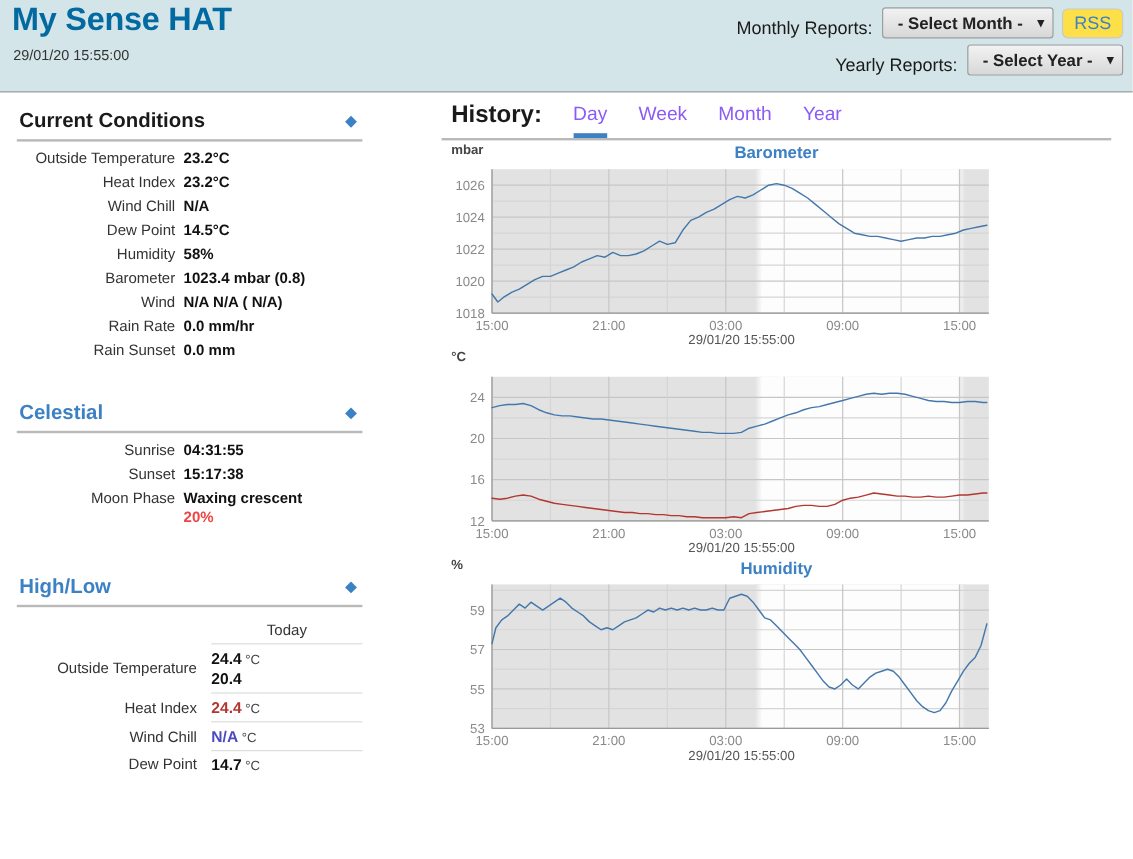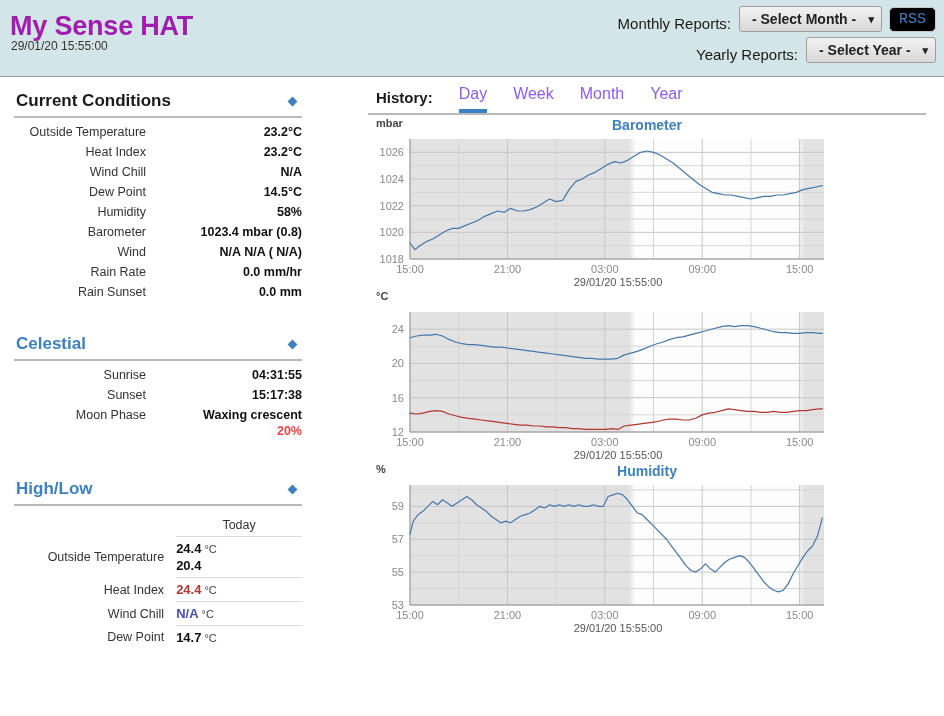--- a/index.html
+++ b/index.html
@@ -6,22 +6,22 @@
   body{
     width:944px;height:716px;overflow:hidden;background:#fff;
     font-family:"Liberation Sans", sans-serif;color:#222;
   }
   
   #header{
     height:77px;background:#d3e5e8;border-bottom:1px solid #9aa0a0;
     position:relative;box-sizing:border-box;
   }
   #header .title{
-    position:absolute;left:10px;top:11px;font-size:27px;font-weight:bold;
-    color:#a21caf;letter-spacing:-0.2px;
+    position:absolute;left:10px;top:1px;font-size:27px;font-weight:bold;
+    color:#0369a1;letter-spacing:-0.2px;
   }
   #header .stamp{
     position:absolute;left:11px;top:39px;font-size:12px;color:#333;
   }
   #reportbox{position:absolute;right:8px;top:6px;text-align:right;}
   .rptrow{display:flex;align-items:flex-end;justify-content:flex-end;margin-bottom:5px;}
   .rptlabel{font-size:15px;color:#1a1a1a;margin-right:8px;}
   .sel{
     -webkit-appearance:none;appearance:none;
     background:linear-gradient(#f2f2f2,#d8d8d8);
@@ -29,23 +29,23 @@
     font-family:"Liberation Sans", sans-serif;
     font-size:14px;font-weight:bold;color:#222;
     padding:4px 24px 4px 12px;cursor:pointer;
   }
   .selwrap{position:relative;display:inline-block;}
   .selwrap .chev{
     position:absolute;right:8px;top:50%;transform:translateY(-50%);
     pointer-events:none;font-size:11px;color:#222;font-weight:bold;
   }
   #rss{
-    margin-left:7px;background:#000000;border:1px solid #c9c9c9;border-radius:5px;
+    margin-left:7px;background:#fde047;border:1px solid #c9c9c9;border-radius:5px;
     color:#3c81c4;font-size:15px;padding:3px 9px;cursor:pointer;
-    font-family:Liberation Mono, monospace;vertical-align:top;
+    font-family:Liberation Sans, sans-serif;vertical-align:top;
   }
   
   #main{display:flex;gap:48px;}
   #left{width:320px;flex:0 0 320px;padding-top:8px;}
   #right{flex:1;padding-top:8px;}
   
   .panel{margin:0 18px 6px 14px;}
   .phead{
     display:flex;align-items:center;justify-content:space-between;
     border-bottom:2px solid #b9b9b9;padding:6px 2px 5px 2px;
@@ -53,42 +53,42 @@
   .ptitle{font-size:17px;font-weight:bold;}
   .ptitle.dark{color:#1a1a1a;}
   .ptitle.blue{color:#3c81c4;}
   .diamond{
     width:7px;height:7px;background:#3c81c4;transform:rotate(45deg);
     margin-right:4px;cursor:pointer;
   }
   table.kv{width:100%;border-collapse:collapse;margin-top:4px;}
   table.kv td{font-size:12.5px;padding:3px 0;vertical-align:top;}
   table.kv td.k{text-align:right;color:#333;width:132px;padding-right:7px;white-space:nowrap;}
-  table.kv td.v{text-align:right;font-weight:bold;color:#111;}
+  table.kv td.v{text-align:left;font-weight:bold;color:#111;}
   .moonsub{font-weight:bold;color:#ef4444;}
   
   table.hl{width:100%;border-collapse:collapse;margin-top:8px;}
   table.hl td,table.hl th{font-size:12.5px;padding:4px 0;}
   table.hl th.todayh{
     font-weight:normal;color:#333;text-align:center;font-size:12.5px;padding-bottom:4px;
   }
   table.hl td.k{text-align:right;color:#333;padding-right:12px;width:140px;white-space:nowrap;}
   table.hl td.v{text-align:left;width:118px;border-top:1px solid #dcdcdc;padding-left:0;}
   table.hl th.spacer{width:140px;}
   .num{font-weight:bold;font-size:13px;color:#111;}
   .num.red{color:#b2372f;}
   .num.blue{color:#4b4bbd;}
   .unit{font-size:11px;color:#444;margin-left:3px;}
   .hlline2{display:block;margin-top:2px;}
   
   #histhead{
     display:flex;align-items:flex-end;border-bottom:2px solid #b9b9b9;
     margin-right:18px;padding-bottom:0;
   }
-  #histhead .hlabel{font-size:15px;font-weight:bold;color:#1a1a1a;padding:0 0 7px 8px;}
+  #histhead .hlabel{font-size:20px;font-weight:bold;color:#1a1a1a;padding:0 0 7px 8px;}
   .tab{
     font-size:16px;color:#8b5cf6;padding:0 0 6px 0;margin-left:26px;cursor:pointer;
     border-bottom:4px solid transparent;
   }
   .tab.active{border-bottom-color:#3c81c4;}
   .chartblock{position:relative;margin-top:2px;}
   .axisunit{font-size:11px;font-weight:bold;color:#444;padding-left:8px;}
   .ctitle{
     position:absolute;left:0;right:18px;top:0;text-align:center;
     font-size:14px;font-weight:bold;color:#3c81c4;

